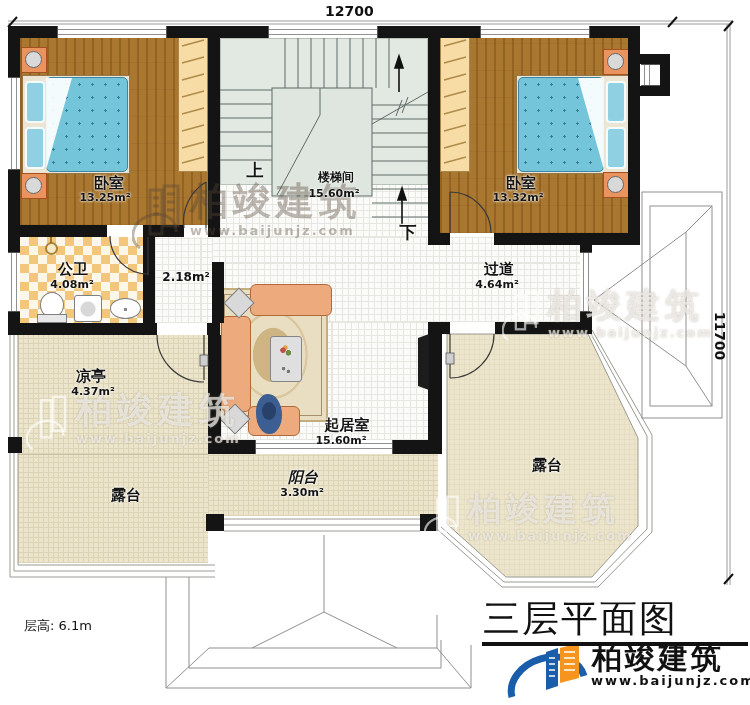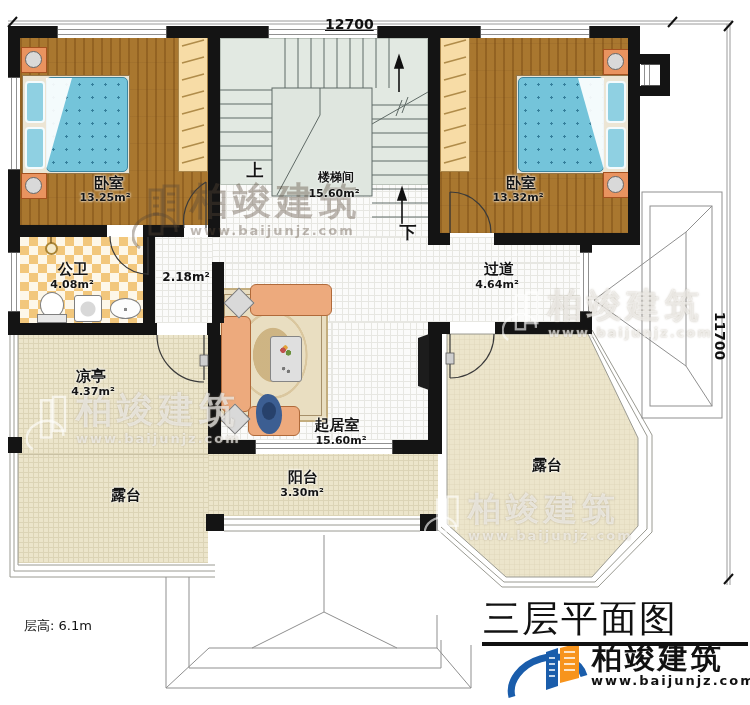--- a/index.html
+++ b/index.html
@@ -324,28 +324,28 @@
   <div class="lbl updown" style="left:408px;top:224px;">下</div>
   <div class="lbl rname" style="left:521px;top:176px;">卧室</div>
   <div class="lbl rarea" style="left:518px;top:192px;">13.32m²</div>
   <div class="lbl rname" style="left:73px;top:262px;">公卫</div>
   <div class="lbl rarea" style="left:72px;top:279px;">4.08m²</div>
   <div class="lbl rarea" style="left:186px;top:271px;font-size:12px;">2.18m²</div>
   <div class="lbl rname" style="left:499px;top:262px;text-align:center;">过道</div>
   <div class="lbl rarea" style="left:497px;top:279px;">4.64m²</div>
   <div class="lbl rname" style="left:91px;top:369px;">凉亭</div>
   <div class="lbl rarea" style="left:93px;top:386px;">4.37m²</div>
-  <div class="lbl rname" style="left:337px;top:418px;">起居室</div>
+  <div class="lbl rname" style="left:347px;top:418px;">起居室</div>
   <div class="lbl rarea" style="left:341px;top:435px;">15.60m²</div>
-  <div class="lbl rname" style="left:303px;top:470px;">阳台</div>
+  <div class="lbl rname" style="left:303px;top:470px;font-style:italic;">阳台</div>
   <div class="lbl rarea" style="left:302px;top:487px;">3.30m²</div>
   <div class="lbl rname" style="left:126px;top:488px;">露台</div>
   <div class="lbl rname" style="left:547px;top:458px;">露台</div>
 
-  <div class="dim" style="left:325px;top:16px;text-decoration:underline;">12700</div>
+  <div class="dim" style="left:325px;top:3px;">12700</div>
   <div class="dim" style="left:690px;top:328px;transform:rotate(90deg);transform-origin:center;width:60px;text-align:center;">11700</div>
 
   <div class="note" style="left:24px;top:617px;">层高: 6.1m</div>
 
   <div id="title-row">
     <span id="title-main">三层平面图</span>
   </div>
   <div id="title-underline"></div>
   <div id="brand-name">柏竣建筑</div>
   <div id="brand-url">www.baijunjz.com</div>

